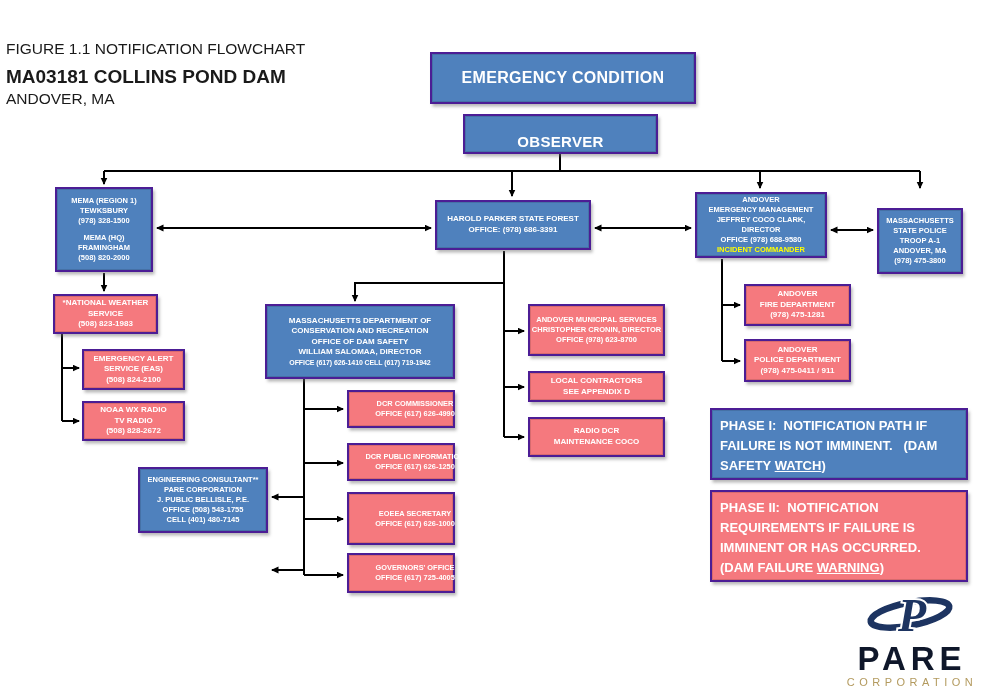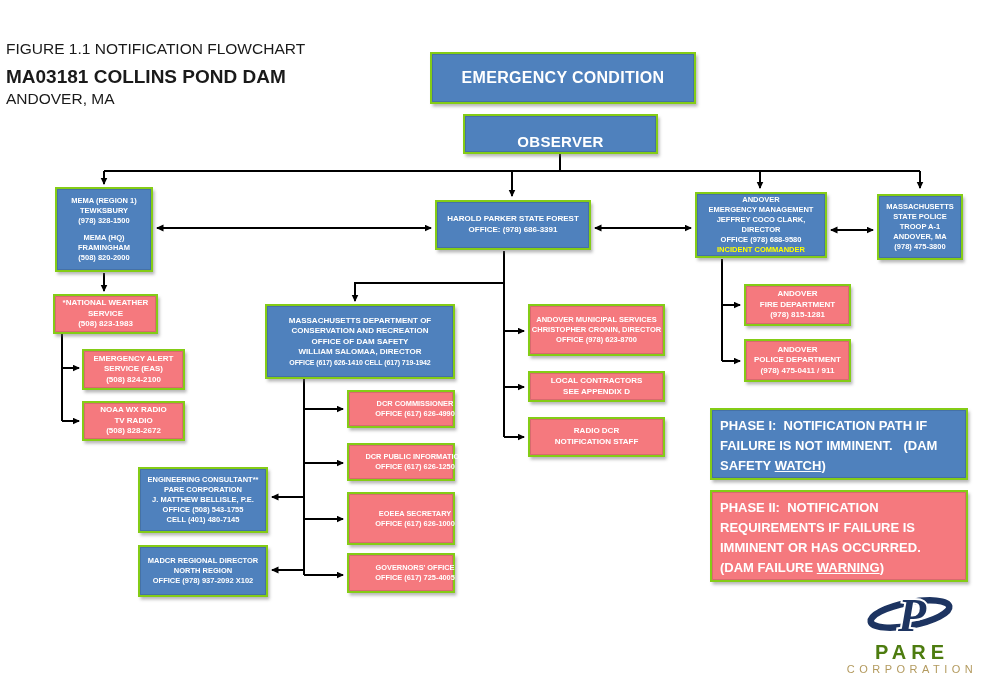--- a/index.html
+++ b/index.html
@@ -5,38 +5,38 @@
   html,body{margin:0;padding:0;background:#fff;}
   #stage{position:relative;width:982px;height:698px;background:#fff;overflow:hidden;
          font-family:"Liberation Sans",sans-serif;}
   .titleblock{position:absolute;left:6px;top:40px;color:#1a1a1a;}
   .t1{font-size:15.5px;}
   .t2{font-size:19px;font-weight:bold;margin-top:8px;}
   .t3{font-size:15.5px;margin-top:2px;}
   svg.wires{position:absolute;left:0;top:0;pointer-events:none;}
   .box{position:absolute;box-sizing:border-box;display:flex;flex-direction:column;
        justify-content:center;align-items:center;text-align:center;color:#fff;
-       font-weight:bold;border:2px solid #84cc16;
+       font-weight:bold;border:2px solid #4c1d95;
        box-shadow:1.5px 2.5px 3px rgba(110,110,110,.5), inset 0 0 0 1px rgba(0,0,0,.12);}
   .blue{background:#4f81bd;}
   .pink{background:#f5797e;}
   .ln{line-height:1.32;width:100%;}
   .blank{min-height:1em;}
   .fs16{font-size:16px;letter-spacing:.3px;}
   .fs15{font-size:15px;letter-spacing:.3px;justify-content:flex-end;}
   .fs8 .ln{font-size:8px;}
   .fs75 .ln{font-size:7.5px;}
   .fs74 .ln{font-size:7.4px;margin-left:28px;}
   .tight{font-size:7px !important;letter-spacing:-0.1px;}
   .yellow{color:#ffff00;}
   .phase{align-items:flex-start;text-align:left;padding:6px 8px;font-size:13px;
          line-height:1.55;white-space:pre-wrap;display:block;}
   .u{text-decoration:underline;}
   .logo{position:absolute;left:846px;top:590px;width:132px;text-align:center;}
-  .logo-name{color:#4d7c0f;font-weight:bold;font-size:20px;letter-spacing:5px;
+  .logo-name{color:#0f172a;font-weight:bold;font-size:33px;letter-spacing:5px;
              line-height:1;margin-top:-4px;}
   .logo-sub{color:#b39a5e;font-size:11px;letter-spacing:4.5px;margin-top:1px;}
 </style>
 </head>
 <body>
 
 <div id="stage">
 
   <svg class="wires" width="982" height="698" viewBox="0 0 982 698">
     <defs>
@@ -111,21 +111,21 @@
   </div>
 
   <div class="box blue fs75" style="left:695px;top:192px;width:132px;height:66px">
     <div class="ln">ANDOVER</div>
     <div class="ln">EMERGENCY MANAGEMENT</div>
     <div class="ln">JEFFREY COCO CLARK, DIRECTOR</div>
     <div class="ln">OFFICE (978) 688-9580</div>
     <div class="ln yellow">INCIDENT COMMANDER</div>
   </div>
 
-  <div class="box blue fs75" style="left:877px;top:194px;width:86px;height:66px">
+  <div class="box blue fs75" style="left:877px;top:208px;width:86px;height:66px">
     <div class="ln">MASSACHUSETTS</div>
     <div class="ln">STATE POLICE</div>
     <div class="ln">TROOP A-1</div>
     <div class="ln">ANDOVER, MA</div>
     <div class="ln">(978) 475-3800</div>
   </div>
 
   <div class="box pink fs8" style="left:53px;top:294px;width:105px;height:40px">
     <div class="ln">*NATIONAL WEATHER</div>
     <div class="ln">SERVICE</div>
@@ -154,27 +154,27 @@
     <div class="ln">ANDOVER MUNICIPAL SERVICES</div>
     <div class="ln">CHRISTOPHER CRONIN, DIRECTOR</div>
     <div class="ln">OFFICE (978) 623-8700</div>
   </div>
   <div class="box pink fs8" style="left:528px;top:371px;width:137px;height:31px">
     <div class="ln">LOCAL CONTRACTORS</div>
     <div class="ln">SEE APPENDIX D</div>
   </div>
   <div class="box pink fs8" style="left:528px;top:417px;width:137px;height:40px">
     <div class="ln">RADIO DCR</div>
-    <div class="ln">NOTIFICATION STAFF</div>
+    <div class="ln">MAINTENANCE COCO</div>
   </div>
 
   <div class="box pink fs8" style="left:744px;top:284px;width:107px;height:42px">
     <div class="ln">ANDOVER</div>
     <div class="ln">FIRE DEPARTMENT</div>
-    <div class="ln">(978) 815-1281</div>
+    <div class="ln">(978) 475-1281</div>
   </div>
   <div class="box pink fs8" style="left:744px;top:339px;width:107px;height:43px">
     <div class="ln">ANDOVER</div>
     <div class="ln">POLICE DEPARTMENT</div>
     <div class="ln">(978) 475-0411 / 911</div>
   </div>
 
   <div class="box pink fs74" style="left:347px;top:390px;width:108px;height:38px">
     <div class="ln">DCR COMMISSIONER</div>
     <div class="ln">OFFICE (617) 626-4990</div>
@@ -188,28 +188,23 @@
     <div class="ln">OFFICE (617) 626-1000</div>
   </div>
   <div class="box pink fs74" style="left:347px;top:553px;width:108px;height:40px">
     <div class="ln">GOVERNORS' OFFICE</div>
     <div class="ln">OFFICE (617) 725-4005</div>
   </div>
 
   <div class="box blue fs75" style="left:138px;top:467px;width:130px;height:66px">
     <div class="ln">ENGINEERING CONSULTANT**</div>
     <div class="ln">PARE CORPORATION</div>
-    <div class="ln">J. MATTHEW BELLISLE, P.E.</div>
+    <div class="ln">J. PUBLIC BELLISLE, P.E.</div>
     <div class="ln">OFFICE (508) 543-1755</div>
     <div class="ln">CELL (401) 480-7145</div>
-  </div>
-  <div class="box blue fs75" style="left:138px;top:545px;width:130px;height:52px">
-    <div class="ln">MADCR REGIONAL DIRECTOR</div>
-    <div class="ln">NORTH REGION</div>
-    <div class="ln">OFFICE (978) 937-2092 X102</div>
   </div>
 
   <div class="box pink phase" style="left:710px;top:490px;width:258px;height:92px"><span>PHASE II:  NOTIFICATION REQUIREMENTS IF FAILURE IS IMMINENT OR HAS OCCURRED. (DAM FAILURE </span><span class="u">WARNING</span><span>)</span></div>
 
   <div class="box blue phase" style="left:710px;top:408px;width:258px;height:72px"><span>PHASE I:  NOTIFICATION PATH IF FAILURE IS NOT IMMINENT.   (DAM SAFETY </span><span class="u">WATCH</span><span>)</span></div>
 
   <div class="logo">
     <svg width="120" height="52" viewBox="0 0 120 52">
       <ellipse cx="58" cy="24" rx="40" ry="11.5" fill="none" stroke="#1d3461" stroke-width="6.5" transform="rotate(-11 58 24)"></ellipse>
       <text x="60" y="41" font-size="46" font-weight="bold" font-style="italic" font-family="Liberation Serif, serif" text-anchor="middle" fill="#1d3461" stroke="#ffffff" stroke-width="4" paint-order="stroke">P</text>

